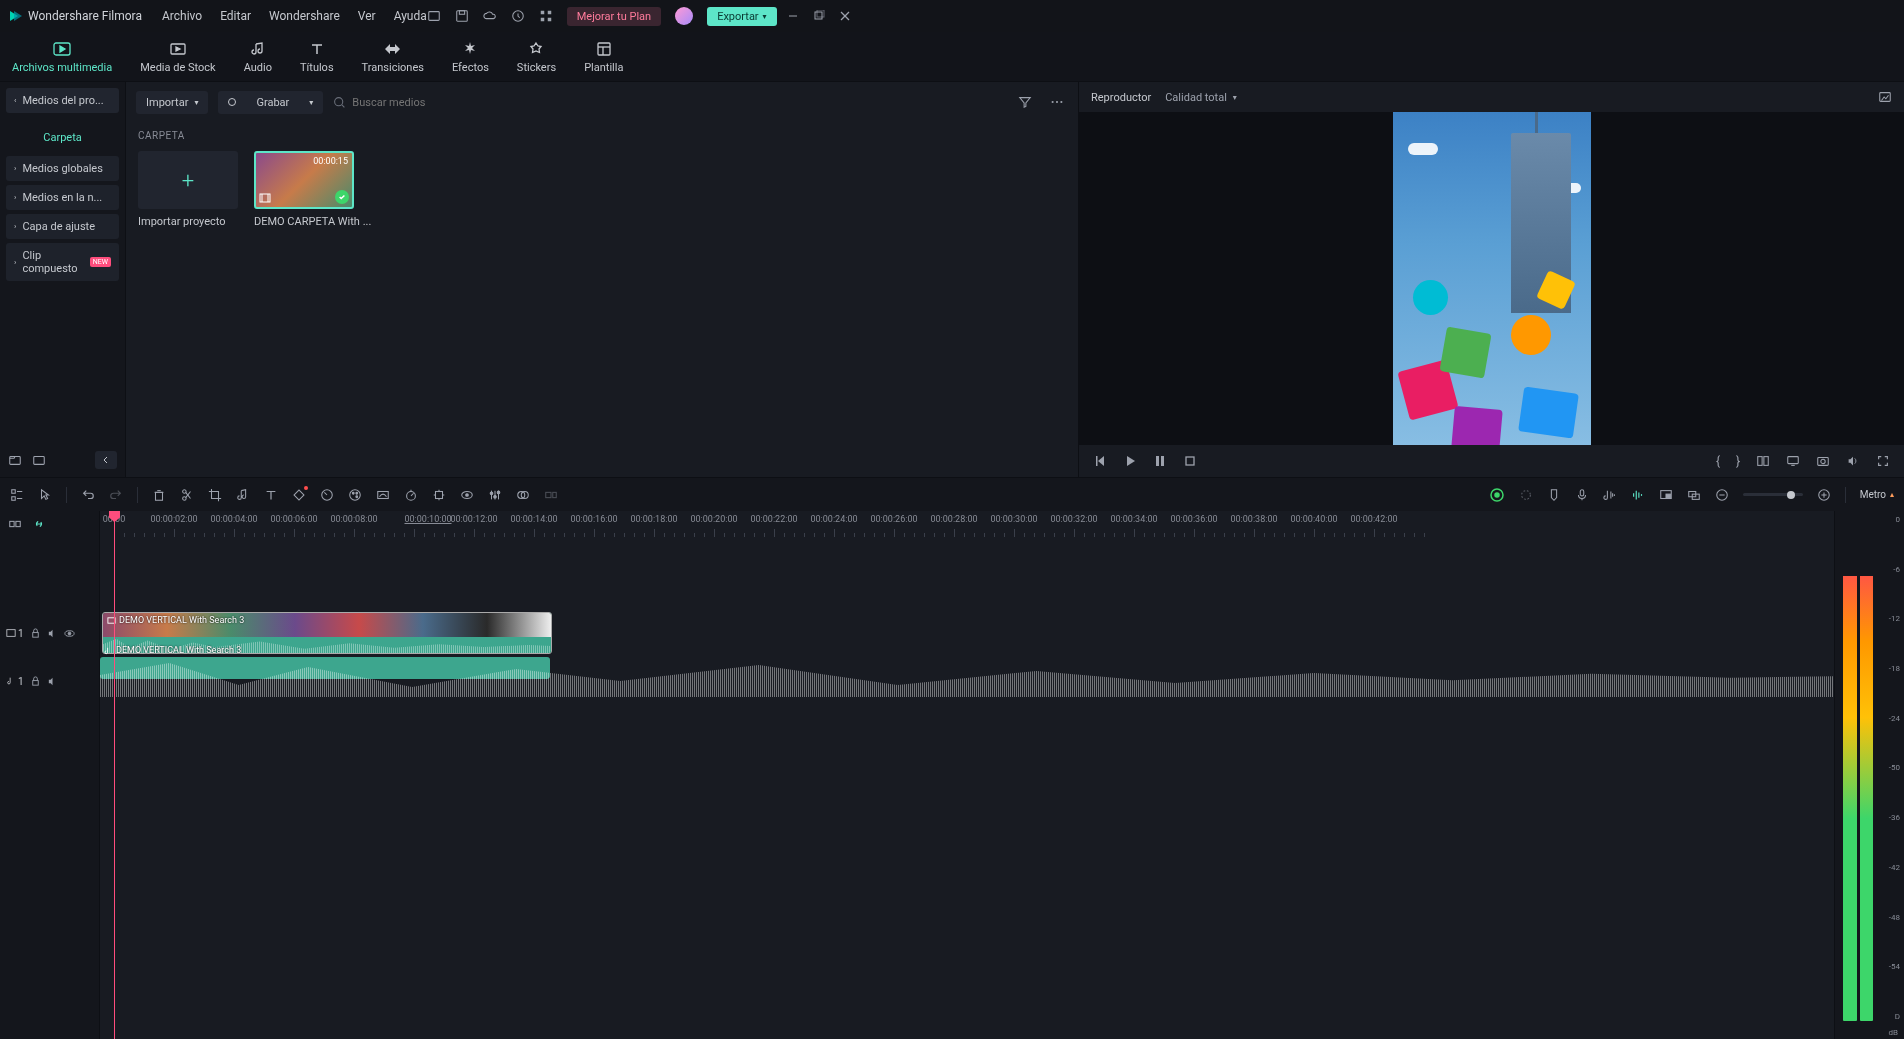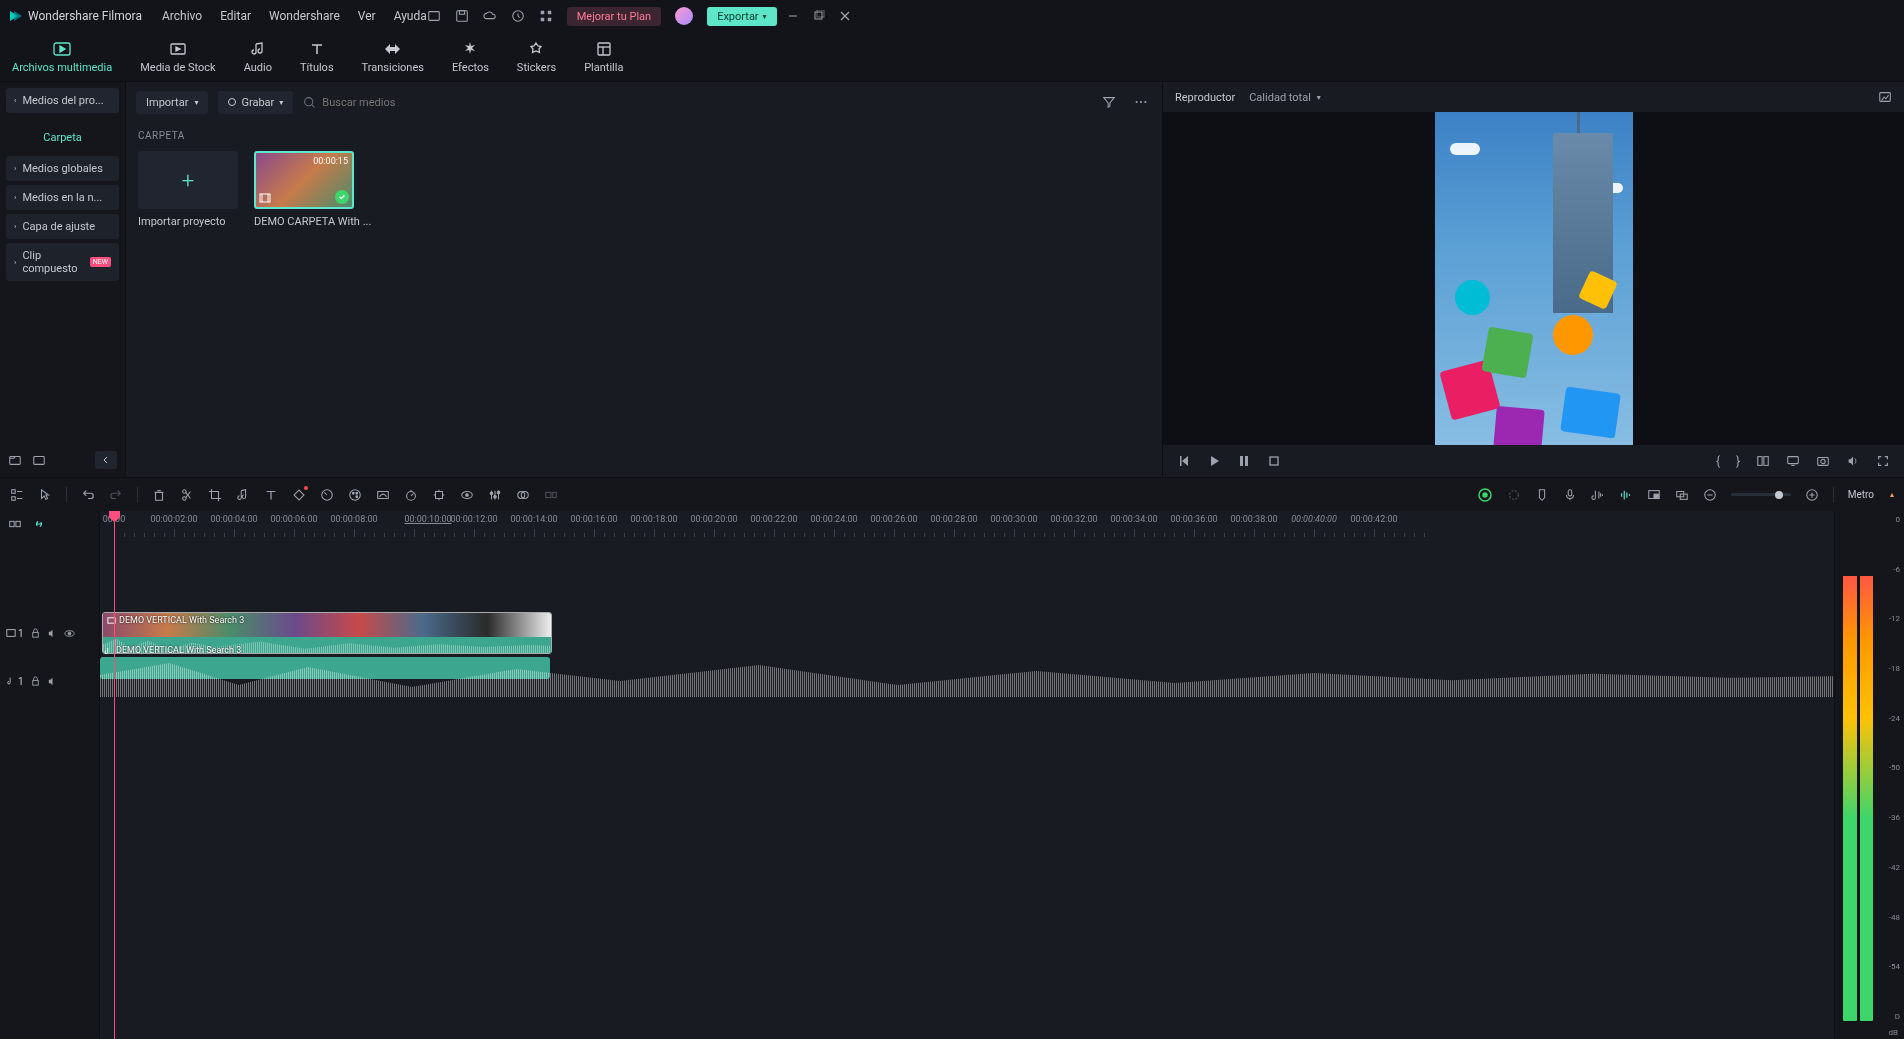--- a/index.html
+++ b/index.html
@@ -24,35 +24,35 @@
 .tabsbar { height: 50px; background: #12141a; display: flex; align-items: center; padding: 0 12px; gap: 28px; border-bottom: 1px solid #0d0f14; }
 .tabsbar .tab { display: flex; flex-direction: column; align-items: center; gap: 2px; cursor: pointer; color: #c5c8ce; font-size: 11px; }
 .tabsbar .tab.active { color: #5de6c8; }
 .tabsbar .tab .ticon { height: 20px; display:flex; align-items:center; justify-content:center; }
 
 
 .main { display: flex; height: calc(100vh - 32px - 50px); flex-direction: column; }
 .upper { display: flex; height: 395px; }
 .left-panel { width: 126px; background: #14161c; border-right: 1px solid #0d0f14; display:flex; flex-direction:column; }
 .media-panel { flex: 1; background: #181b22; display:flex; flex-direction:column; min-width:0; }
-.preview-panel { width: 742px; background: #181b22; border-left: 1px solid #0d0f14; display:flex; flex-direction:column; }
+.preview-panel { width: 826px; background: #181b22; border-left: 1px solid #0d0f14; display:flex; flex-direction:column; }
 
 
 .left-panel .side-btn { margin: 6px; padding: 6px 8px; background: #1e222b; border-radius: 3px; display:flex; align-items:center; gap:6px; font-size:11px; cursor:pointer; color:#c5c8ce; }
 .left-panel .side-btn.first { background:#21252f; }
 .left-panel .folder-label { color: #5de6c8; font-size: 11px; padding: 12px 0 10px; text-align:center; }
 .left-panel .side-item { margin: 2px 6px; padding: 6px 8px; background: #1e222b; border-radius: 3px; display:flex; align-items:center; gap:6px; font-size:11px; cursor:pointer; color:#c5c8ce; }
 .left-panel .new-badge { background:#ff4d7d; color:#fff; font-size:7px; padding:1px 3px; border-radius:2px; margin-left:auto; }
 .left-panel .bottom-row { margin-top:auto; padding:8px; display:flex; gap:10px; align-items:center; }
 .left-panel .collapse { margin-left:auto; background:#21252f; padding:4px 6px; border-radius:3px; cursor:pointer; }
 
 
 .media-toolbar { height: 40px; display:flex; align-items:center; padding: 0 10px; gap:10px; }
 .dropdown { background:#21252f; padding:5px 10px; border-radius:3px; display:flex; align-items:center; gap:6px; font-size:11px; cursor:pointer; color:#c5c8ce; }
-.record-btn { background:#21252f; padding:5px 10px; border-radius:3px; display:flex; align-items:center; gap:5px; font-size:11px; cursor:pointer; color:#c5c8ce; }
+.record-btn { background:#21252f; padding:5px 10px; border-radius:3px; display:flex; align-items:center; gap:20px; font-size:11px; cursor:pointer; color:#c5c8ce; }
 .record-dot { width:8px; height:8px; border-radius:50%; border:1.5px solid #c5c8ce; }
 .search-box { flex:1; display:flex; align-items:center; gap:6px; color:#6a6f7a; }
 .search-box input { background:transparent; border:none; outline:none; color:#c5c8ce; font-size:11px; flex:1; }
 .media-toolbar .tool-icon { color:#9da2ad; cursor:pointer; padding:4px; }
 
 .media-body { padding: 8px 12px; flex:1; }
 .carpet-label { font-size:10px; color:#888c96; letter-spacing:0.5px; margin-bottom:10px; }
 .media-grid { display:flex; gap:16px; }
 .import-card { width:100px; height:58px; background:#21252f; border-radius:3px; display:flex; align-items:center; justify-content:center; cursor:pointer; }
 .import-card .plus { color:#5de6c8; font-size:22px; font-weight:300; }
@@ -136,21 +136,21 @@
 .video-clip .thumbs { height:24px; display:flex; background:linear-gradient(90deg,#8b4a6b,#c77b4a,#4a8b6b,#6b4a8b,#c74a4a,#4a6b8b,#2a2a2a,#eee); }
 .video-clip .wave { height:18px; background:#3da68e; position:relative; }
 .video-clip .wave::before { content:""; position:absolute; inset:0; background:repeating-linear-gradient(90deg, rgba(255,255,255,0.35) 0px, rgba(255,255,255,0.35) 1px, transparent 1px, transparent 2px); clip-path: polygon(0 40%, 3% 10%, 6% 60%, 10% 20%, 15% 70%, 20% 30%, 25% 55%, 35% 25%, 45% 65%, 55% 35%, 65% 60%, 75% 40%, 85% 55%, 95% 45%, 100% 50%, 100% 100%, 0 100%);}
 .clip-title { position:absolute; top:2px; left:4px; font-size:9px; color:#fff; text-shadow:0 0 2px #000; display:flex; align-items:center; gap:3px; z-index:2; }
 .audio-clip { left:2px; width:450px; background:#3da68e; border-radius:3px; top:14px; height:22px; }
 .audio-clip .awave { position:absolute; inset:0; background:repeating-linear-gradient(90deg, rgba(255,255,255,0.4) 0px, rgba(255,255,255,0.4) 1px, transparent 1px, transparent 2px); clip-path: polygon(0 45%, 4% 15%, 8% 70%, 12% 25%, 18% 75%, 24% 30%, 30% 60%, 38% 20%, 46% 70%, 54% 35%, 62% 65%, 70% 40%, 78% 58%, 86% 42%, 94% 52%, 100% 48%, 100% 100%, 0 100%);}
 .audio-clip .clip-title { top:-12px; }
 
 
 .audio-meter { width:70px; background:#14161c; border-left:1px solid #0d0f14; display:flex; flex-direction:column; }
-.meter-head { height:26px; display:flex; align-items:center; justify-content:center; gap:16px; font-size:10px; color:#c5c8ce; }
+.meter-head { height:26px; display:flex; align-items:center; justify-content:center; gap:4px; font-size:10px; color:#c5c8ce; }
 .meter-body { flex:1; position:relative; padding:4px 6px; }
 .meter-scale { position:absolute; right:4px; top:4px; bottom:18px; display:flex; flex-direction:column; justify-content:space-between; font-size:8px; color:#888c96; text-align:right; }
 .meter-bars { position:absolute; left:8px; top:4px; bottom:18px; width:30px; display:flex; gap:3px; }
 .meter-bar { flex:1; background:linear-gradient(to top, #3dd66a 0%, #3dd66a 40%, #ffc107 60%, #ff9800 75%, #ff4d4d 90%, #ff4d4d 100%); border-radius:1px; position:relative; }
 .meter-bar::after { content:""; position:absolute; left:0; right:0; top:0; height:12%; background:#14161c; }
 .meter-db { position:absolute; bottom:2px; right:6px; font-size:8px; color:#888c96; }
 .chev { font-size:8px; }
 </style>
 </head>
 <body>
@@ -777,21 +777,21 @@
             <span class="ruler-label" style="left: 614px;">00:00:20:00</span>
             <span class="ruler-label" style="left: 674px;">00:00:22:00</span>
             <span class="ruler-label" style="left: 734px;">00:00:24:00</span>
             <span class="ruler-label" style="left: 794px;">00:00:26:00</span>
             <span class="ruler-label" style="left: 854px;">00:00:28:00</span>
             <span class="ruler-label" style="left: 914px;">00:00:30:00</span>
             <span class="ruler-label" style="left: 974px;">00:00:32:00</span>
             <span class="ruler-label" style="left: 1034px;">00:00:34:00</span>
             <span class="ruler-label" style="left: 1094px;">00:00:36:00</span>
             <span class="ruler-label" style="left: 1154px;">00:00:38:00</span>
-            <span class="ruler-label" style="left: 1214px; font-style: italic;">00:00:40:00</span>
+            <span class="ruler-label" style="left: 1214px;">00:00:40:00</span>
             <span class="ruler-label" style="left: 1274px;">00:00:42:00</span>
           </div>
         <div class="ruler-ticks" id="ruler-ticks">
             <span class="tick major" style="left: 14px;"></span>
             <span class="tick minor" style="left: 24px;"></span>
             <span class="tick minor" style="left: 34px;"></span>
             <span class="tick minor" style="left: 44px;"></span>
             <span class="tick minor" style="left: 54px;"></span>
             <span class="tick minor" style="left: 64px;"></span>
             <span class="tick major" style="left: 74px;"></span>

